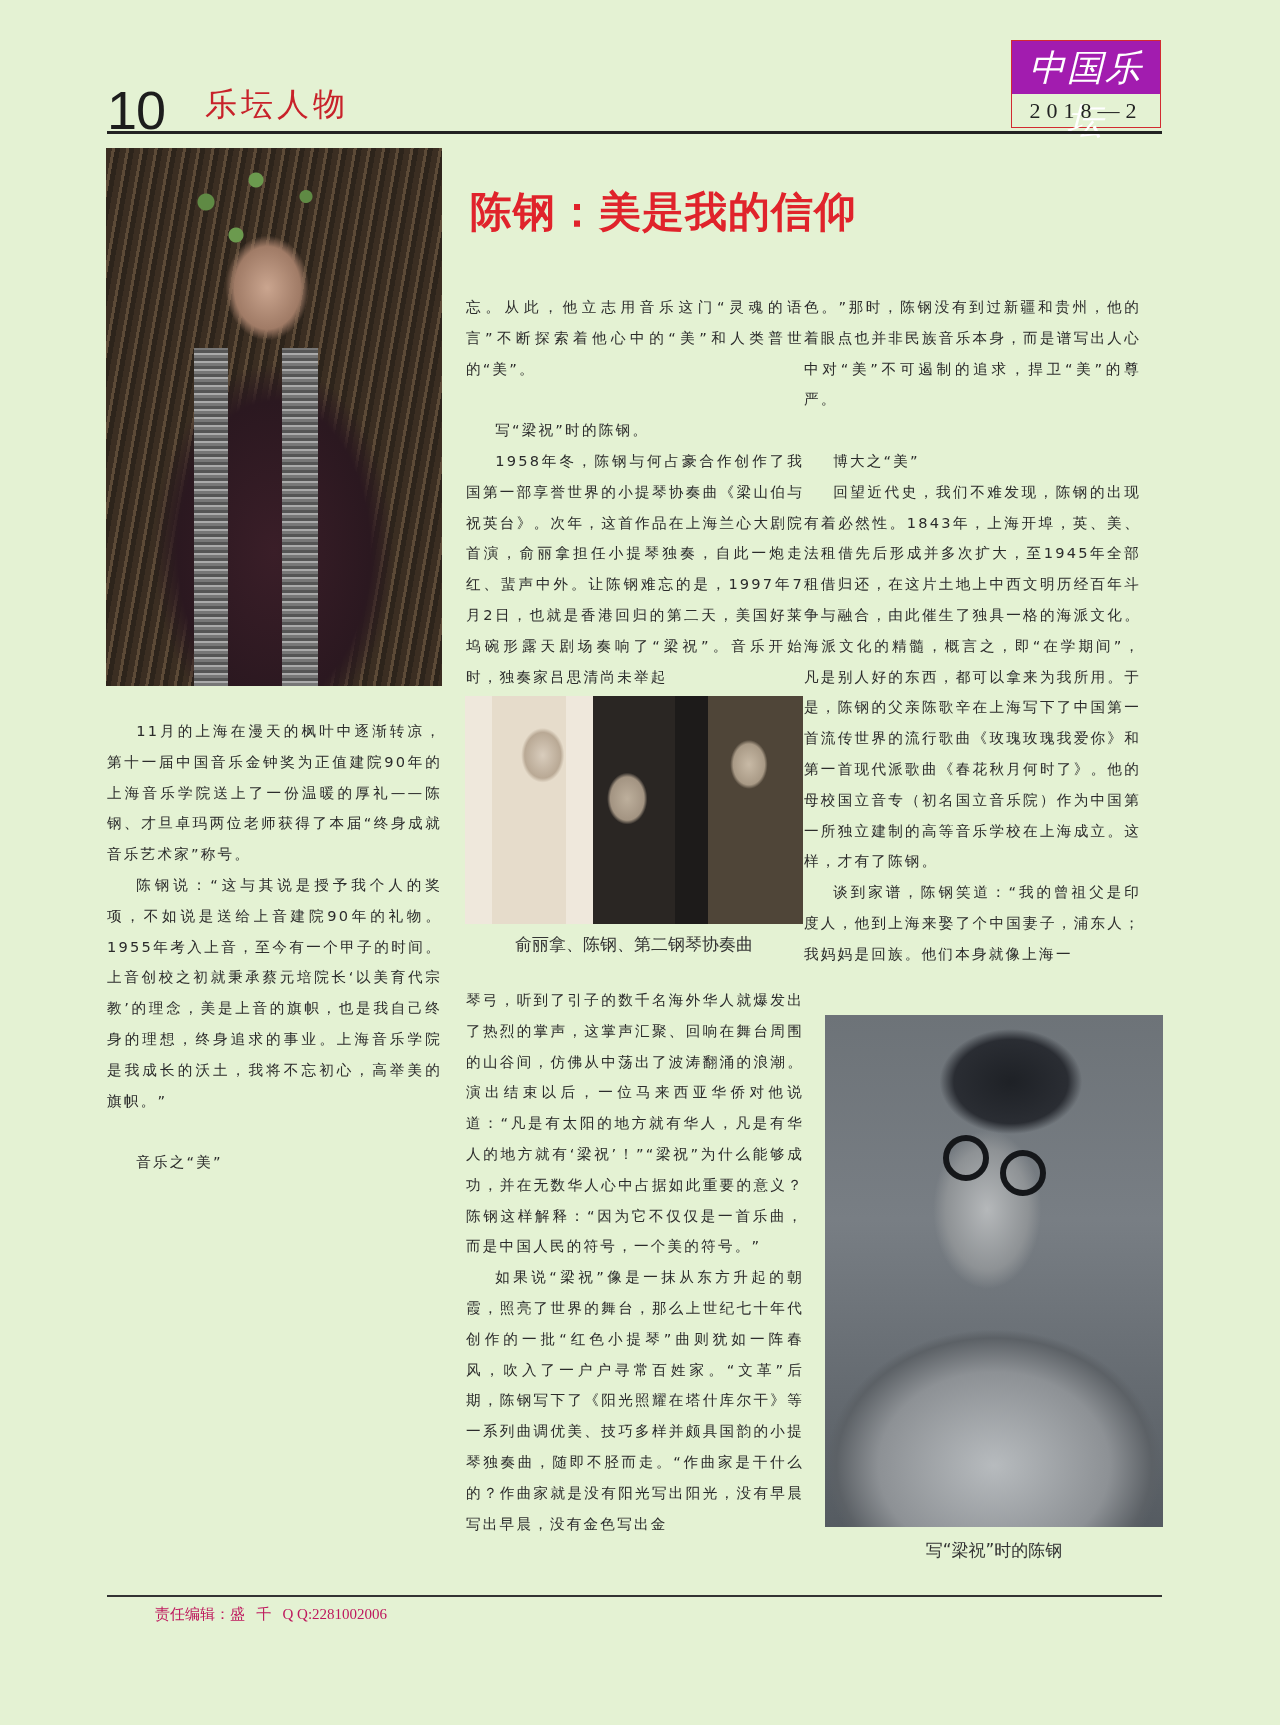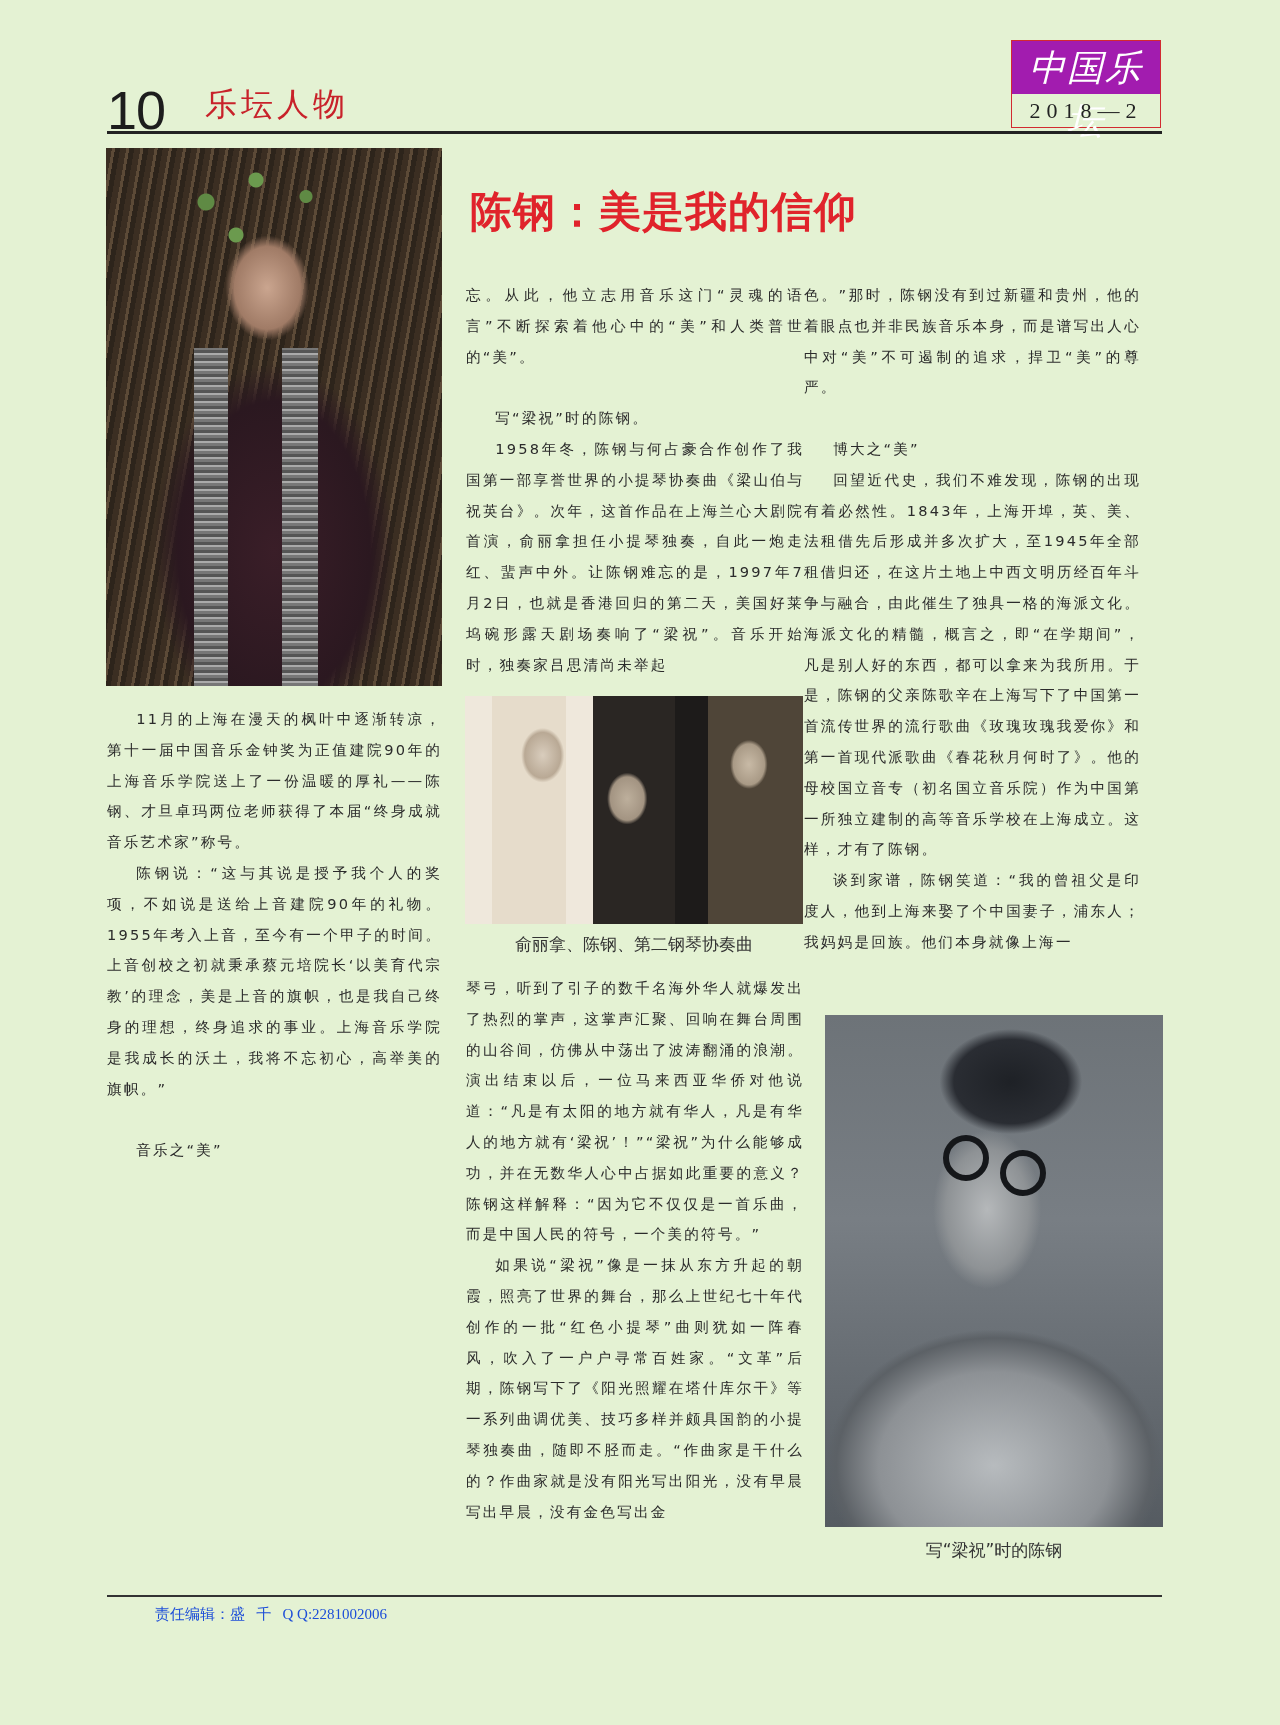--- a/index.html
+++ b/index.html
@@ -46,32 +46,32 @@
   }
   .photo-right .glasses { position:absolute; left:118px; top:120px; width:46px; height:46px; border:6px solid #15171a; border-radius:50%; box-sizing:border-box; }
   .photo-right .glasses.g2 { left:175px; top:135px; }
 
   .caption { font-size:17px; color:#333; text-align:center; font-family:"DejaVu Sans", sans-serif; }
   .cap-mid { left:465px; top:932px; width:338px; line-height:24px; }
   .cap-right { left:825px; top:1538px; width:338px; line-height:24px; }
 
   .title { left:470px; top:186px; width:690px; text-align:left; font-size:42px; line-height:52px; color:#e0232b; font-weight:bold; font-family:Liberation Sans, sans-serif; letter-spacing:1px; }
 
-  .col { font-size:14.6px; line-height:30.8px; letter-spacing:2.2px; color:#2b2b2b; text-align:justify; font-family:"DejaVu Sans", sans-serif; }
+  .col { font-size:14.6px; line-height:30.8px; letter-spacing:2.2px; color:#2b2b2b; text-align:justify; font-family:"DejaVu Sans", sans-serif;margin-top:12px; }
   .col p { margin:0; text-indent:2em; }
   .col p.noindent { text-indent:0; }
   .col p.sub { text-indent:2em; }
   .col .gap { height:30.8px; }
   .col-1 { left:107px; top:704px; width:335px; }
   .col-2a { left:466px; top:280px; width:338px; }
   .col-2b { left:466px; top:973px; width:338px; }
   .col-3 { left:804px; top:280px; width:337px; }
 
   .footer-rule { left:107px; top:1595px; width:1055px; height:2px; background:#333; }
-  .footer { left:155px; top:1602px; font-size:15px; line-height:24px; color:#1d4ed8; font-family:"Liberation Serif", serif; white-space:pre; }
+  .footer { left:155px; top:1602px; font-size:15px; line-height:24px; color:#be185d; font-family:"Liberation Serif", serif; white-space:pre; }
 </style>
 </head>
 <body>
 
 <div class="abs page-num">10</div>
 <div class="abs section-name">乐坛人物</div>
 
 <div class="abs logo">
   <div class="logo-top">中国乐坛</div>
   <div class="logo-bottom">2018—2</div>

